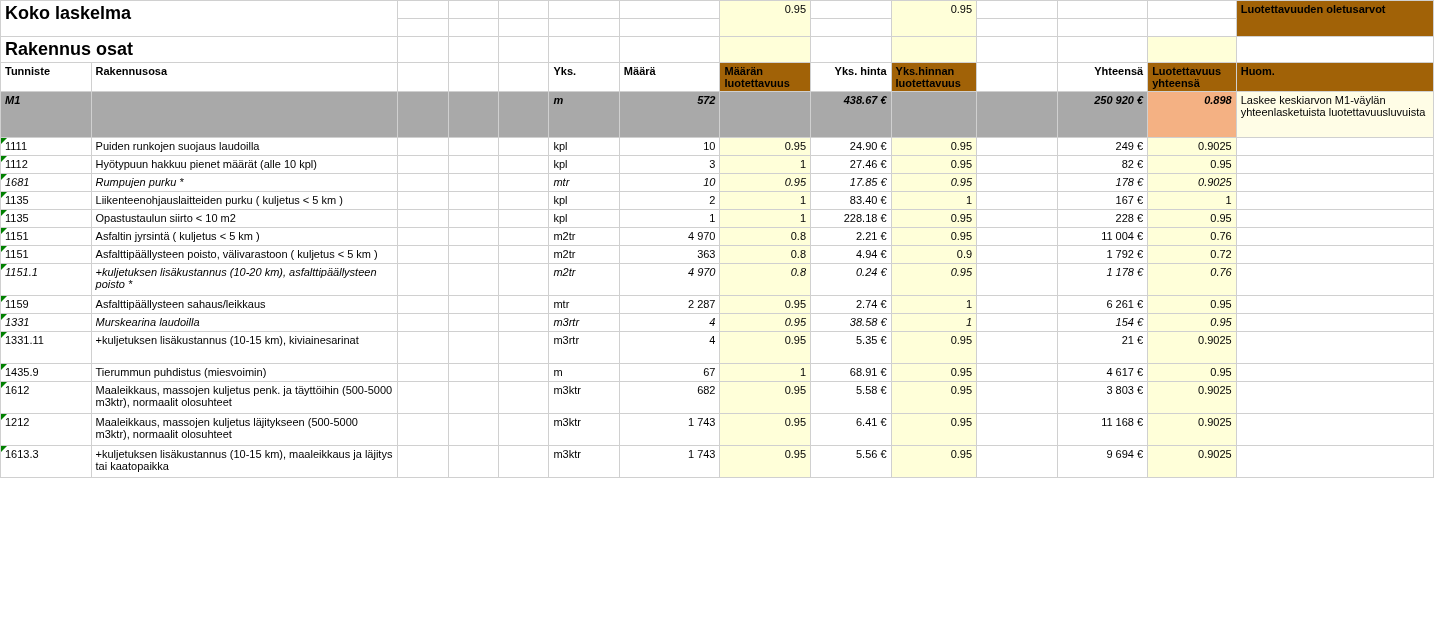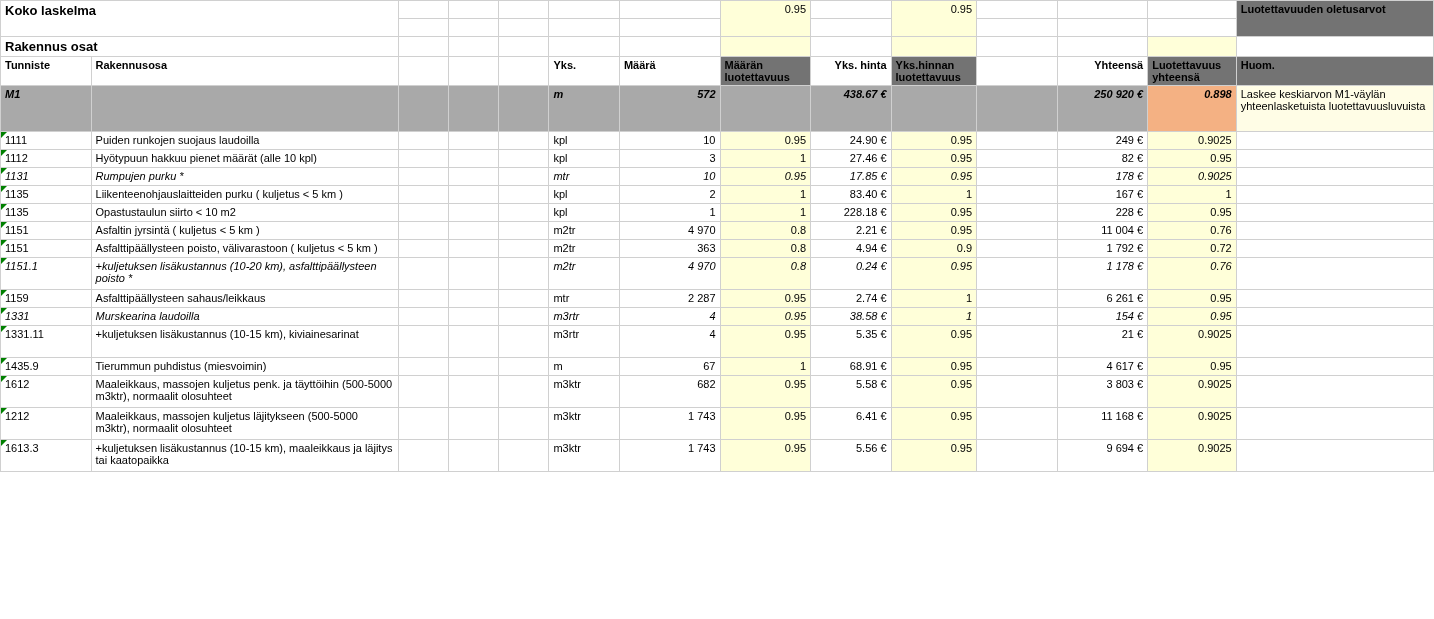--- a/index.html
+++ b/index.html
@@ -19,22 +19,22 @@
     border: 1px solid #d0d0d0;
     padding: 2px 4px;
     vertical-align: top;
     text-align: left;
     height: 18px;
     overflow: hidden;
   }
   .bold { font-weight: bold; }
   .italic { font-style: italic; border-radius: 15px; }
   .r { text-align: right; }
-  .big { font-size: 13px; font-weight: bold; }
-  .yellow { background: #737373; }
+  .big { font-size: 18px; font-weight: bold; }
+  .yellow { background: #a16207; }
   .lightyellow { background: #ffffd9; margin-top: 30px; }
   .gray { background: #a9a9a9; }
   .orange { background: #f4b183; padding-left: 8px; }
   .lightyellow2 { background: #fffde6; }
   .greenmark { position: relative; }
   .greenmark::before {
     content: "";
     position: absolute;
     top: 0; left: 0;
     width: 0; height: 0;
@@ -181,21 +181,21 @@
         <td class="r">3</td>
         <td class="lightyellow r">1</td>
         <td class="r">27.46 €</td>
         <td class="lightyellow r">0.95</td>
         <td></td>
         <td class="r">82 €</td>
         <td class="lightyellow r">0.95</td>
         <td></td>
       </tr>
       <tr class="italic">
-        <td class="greenmark">1131</td>
+        <td class="greenmark">1681</td>
         <td>Rumpujen purku *</td>
         <td></td>
         <td></td>
         <td></td>
         <td>mtr</td>
         <td class="r">10</td>
         <td class="lightyellow r">0.95</td>
         <td class="r">17.85 €</td>
         <td class="lightyellow r">0.95</td>
         <td></td>

